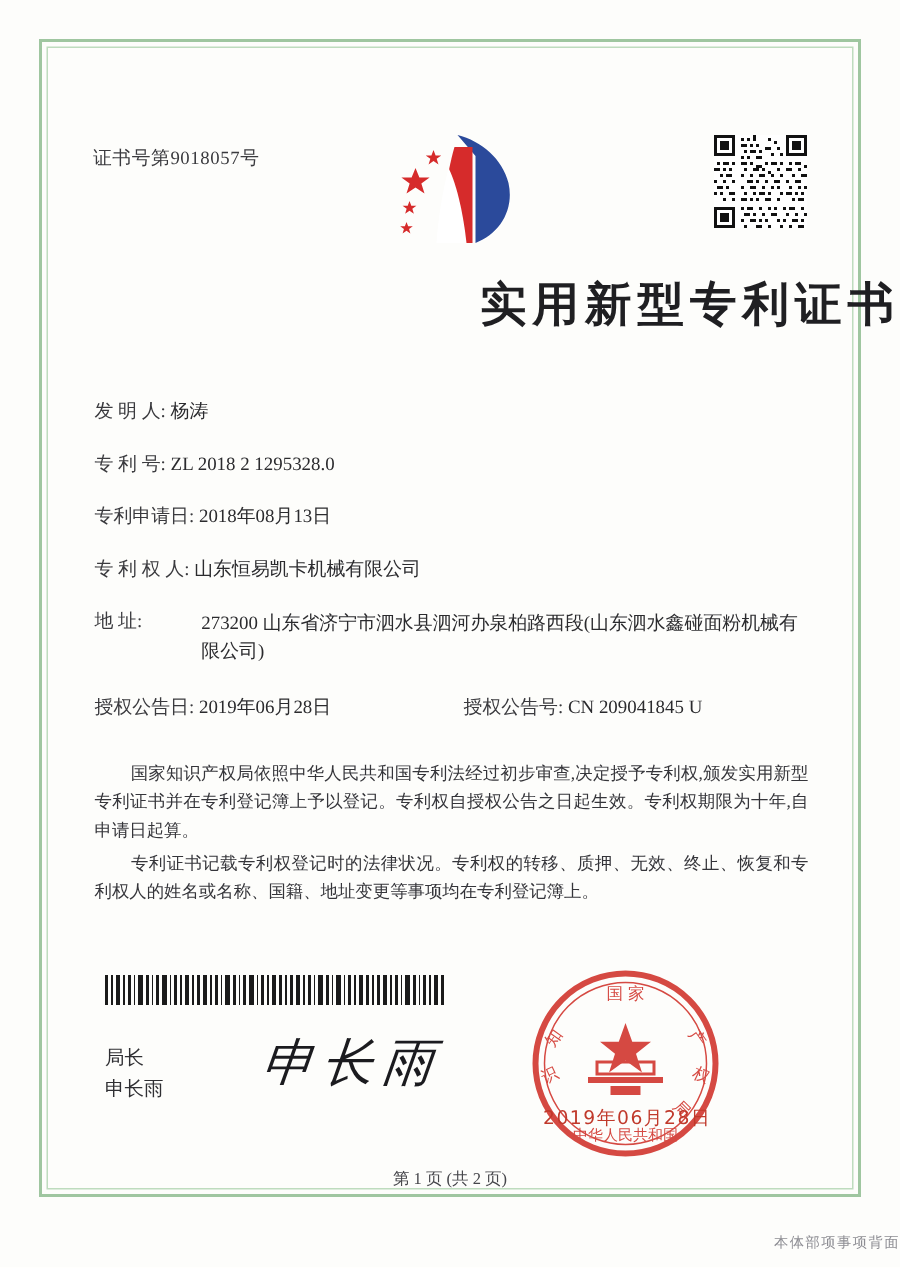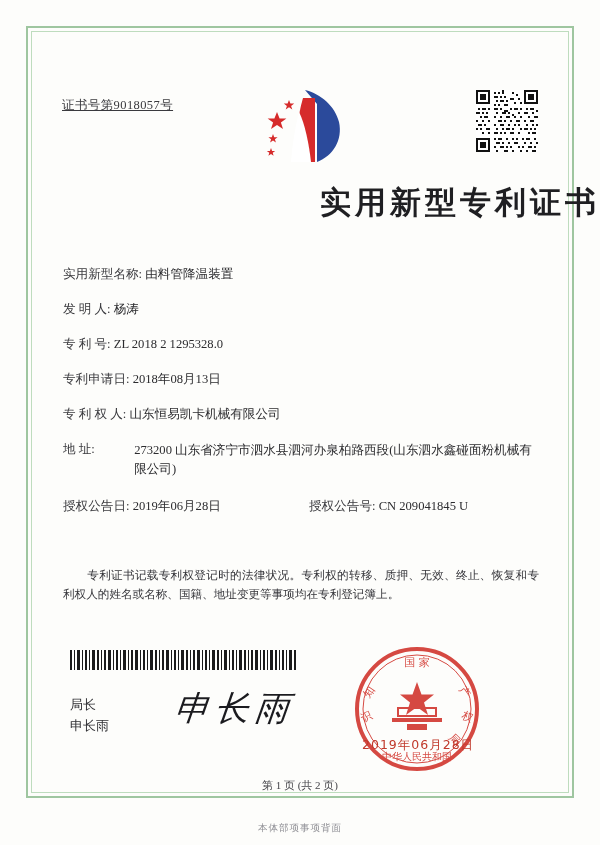--- a/index.html
+++ b/index.html
@@ -54,21 +54,20 @@
   .corner.br { left: 548px; top: 772px; border-left: none; border-top: none;}
 
   
   .cert-no {
     position: absolute;
     left: 62px;
     top: 97px;
     font-size: 12.5px;
     letter-spacing: 0.4px;
     color: #3a3a3e;
-    text-decoration: underline;
   }
 
   
   .logo {
     position: absolute;
     left: 255px;
     top: 84px;
     width: 92px;
     height: 82px;
   }
@@ -207,21 +206,21 @@
     width: 600px;
     text-align: center;
     font-size: 11px;
     color: #46464b;
   }
   .footer-note {
     position: absolute;
     left: 0;
     top: 822px;
     width: 600px;
-    text-align: center;
+    text-align: right;
     font-size: 9.5px;
     color: #8d8d93;
     letter-spacing: 1px;
   }
 </style>
 </head>
 <body>
 
 <div class="page">
 
@@ -385,24 +384,20 @@
           <rect x="25" y="30" width="1" height="1"></rect>
           <rect x="28" y="30" width="2" height="1"></rect>
       </g>
     </svg>
   </div>
 
   <div class="title">实用新型专利证书</div>
 
   <div class="fields">
 
-    <div class="field-row">
-      <span class="f-label">实用新型名称:</span>
-      <span class="f-value">由料管降温装置</span>
-    </div>
 
     <div class="field-row">
       <span class="f-label">发 明 人:</span>
       <span class="f-value">杨涛</span>
     </div>
 
     <div class="field-row">
       <span class="f-label">专 利 号:</span>
       <span class="f-value">ZL 2018 2 1295328.0</span>
     </div>
@@ -426,20 +421,21 @@
       <span class="f-label">授权公告日:</span>
       <span class="f-value">2019年06月28日</span>
       <span class="right">
         <span class="f-label">授权公告号:</span>
         <span class="f-value">CN 209041845 U</span>
       </span>
     </div>
 
   </div>
 
+  <div class="para p1"><span class="indent"></span><span>国家知识产权局依照中华人民共和国专利法经过初步审查,决定授予专利权,颁发实用新型专利证书并在专利登记簿上予以登记。专利权自授权公告之日起生效。专利权期限为十年,自申请日起算。</span></div>
   <div class="para p2"><span class="indent"></span><span>专利证书记载专利权登记时的法律状况。专利权的转移、质押、无效、终止、恢复和专利权人的姓名或名称、国籍、地址变更等事项均在专利登记簿上。</span></div>
 
   <div class="barcode">
     <svg width="228" height="20" viewBox="0 0 228 20" shape-rendering="crispEdges">
       <rect width="228" height="20" fill="#fdfdfb"></rect>
       <g fill="#1a1a1a">
         <rect x="0" y="0" width="2" height="20"></rect>
           <rect x="4" y="0" width="1" height="20"></rect>
         <rect x="7" y="0" width="3" height="20"></rect>
           <rect x="12" y="0" width="1" height="20"></rect>

